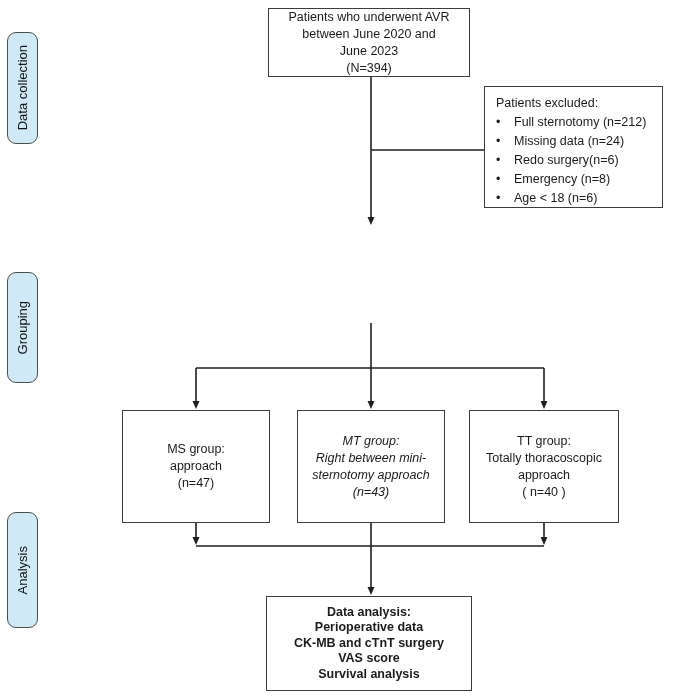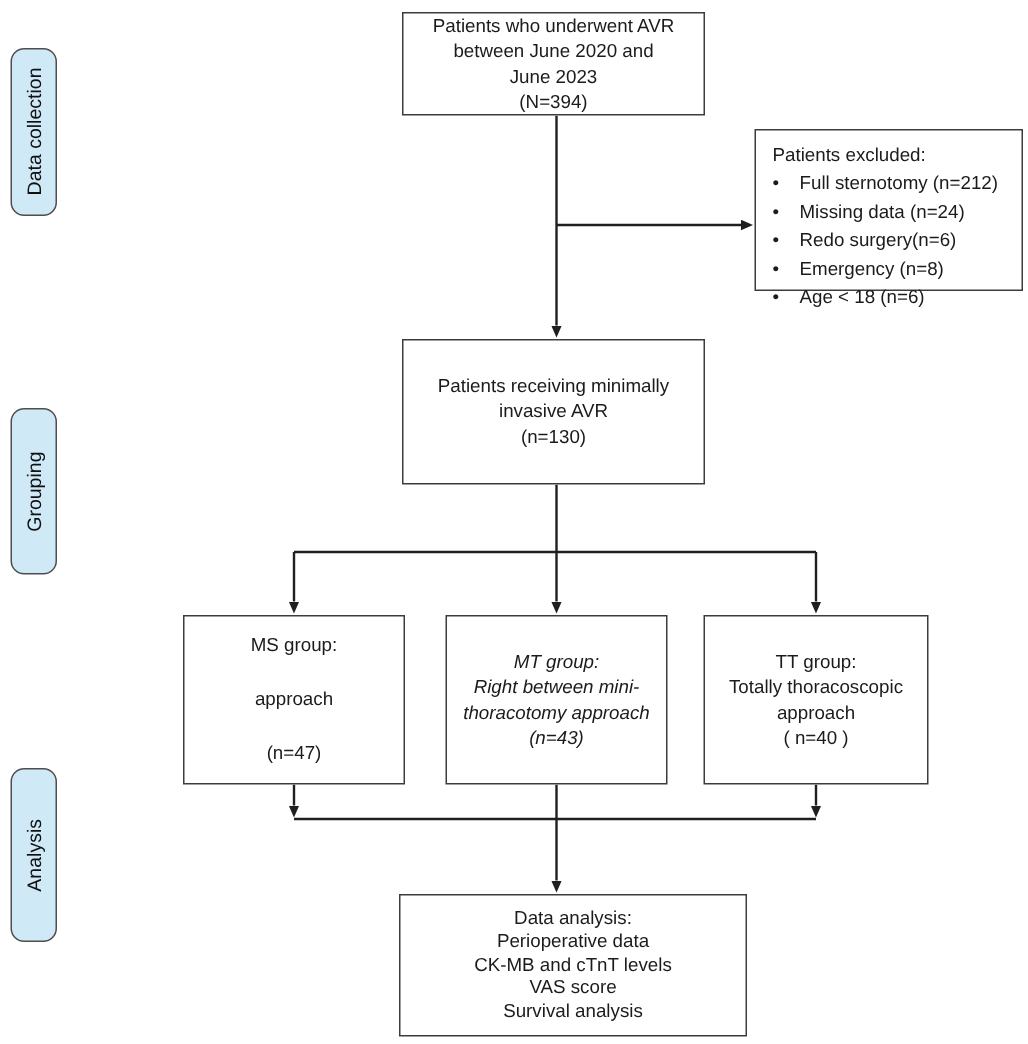--- a/index.html
+++ b/index.html
@@ -47,26 +47,26 @@
   .stage .vtext {
     writing-mode:vertical-rl;
     transform:rotate(180deg);
     font-size:13px;
     color:#111111;
     white-space:nowrap;
   }
 
   
   #box-top      { left:268px; top:8px;   width:202px; height:69px; }
-  #box-excluded { left:503px; top:86px;  width:179px; height:108px; }
+  #box-excluded { left:484px; top:86px;  width:179px; height:122px; }
   #box-mini     { left:268px; top:226px; width:202px; height:97px; }
-  #box-ms       { left:122px; top:410px; width:148px; height:113px;gap:19px; }
+  #box-ms       { left:122px; top:410px; width:148px; height:113px; }
   #box-mt       { left:297px; top:410px; width:148px; height:113px;font-style:italic; }
   #box-tt       { left:469px; top:410px; width:150px; height:113px; }
-  #box-analysis { left:266px; top:596px; width:232px; height:95px; }
+  #box-analysis { left:266px; top:596px; width:206px; height:95px;font-weight:bold; }
 
   #stage-collection { left:7px; top:32px;  height:112px; }
   #stage-grouping   { left:7px; top:272px; height:111px; }
   #stage-analysis   { left:7px; top:512px; height:116px; }
 </style>
 </head>
 <body>
 
 <div id="canvas">
 
@@ -130,47 +130,42 @@
     <div class="bullet-row">
       <span class="bullet">•</span>
       <span class="item-text">Emergency (n=8)</span>
     </div>
     <div class="bullet-row">
       <span class="bullet">•</span>
       <span class="item-text">Age &lt; 18 (n=6)</span>
     </div>
   </div>
 
-  <div class="box" id="box-mini">
-    <div class="line">Patients receiving minimally</div>
-    <div class="line">invasive AVR</div>
-    <div class="line">(n=130)</div>
-  </div>
 
   <div class="box" id="box-ms">
     <div class="line">MS group:</div>
     <div class="line">approach</div>
     <div class="line">(n=47)</div>
   </div>
 
   <div class="box" id="box-mt">
     <div class="line">MT group:</div>
     <div class="line">Right between mini-</div>
-    <div class="line">thoracotomy approach</div>
+    <div class="line">sternotomy approach</div>
     <div class="line">(n=43)</div>
   </div>
 
   <div class="box" id="box-tt">
     <div class="line">TT group:</div>
     <div class="line">Totally thoracoscopic</div>
     <div class="line">approach</div>
     <div class="line">( n=40 )</div>
   </div>
 
   <div class="box tight" id="box-analysis">
     <div class="line">Data analysis:</div>
     <div class="line">Perioperative data</div>
-    <div class="line">CK-MB and cTnT levels</div>
+    <div class="line">CK-MB and cTnT surgery</div>
     <div class="line">VAS score</div>
     <div class="line">Survival analysis</div>
   </div>
 
 </div>
 
 </body></html>

